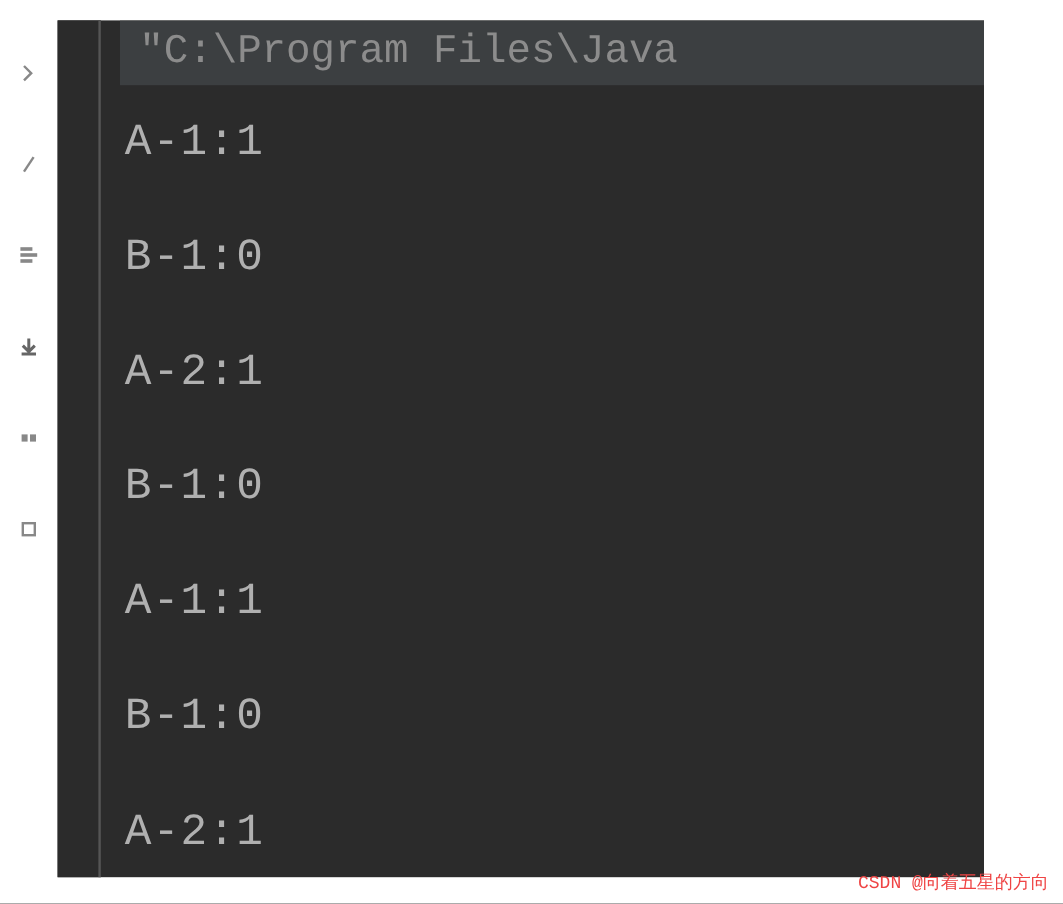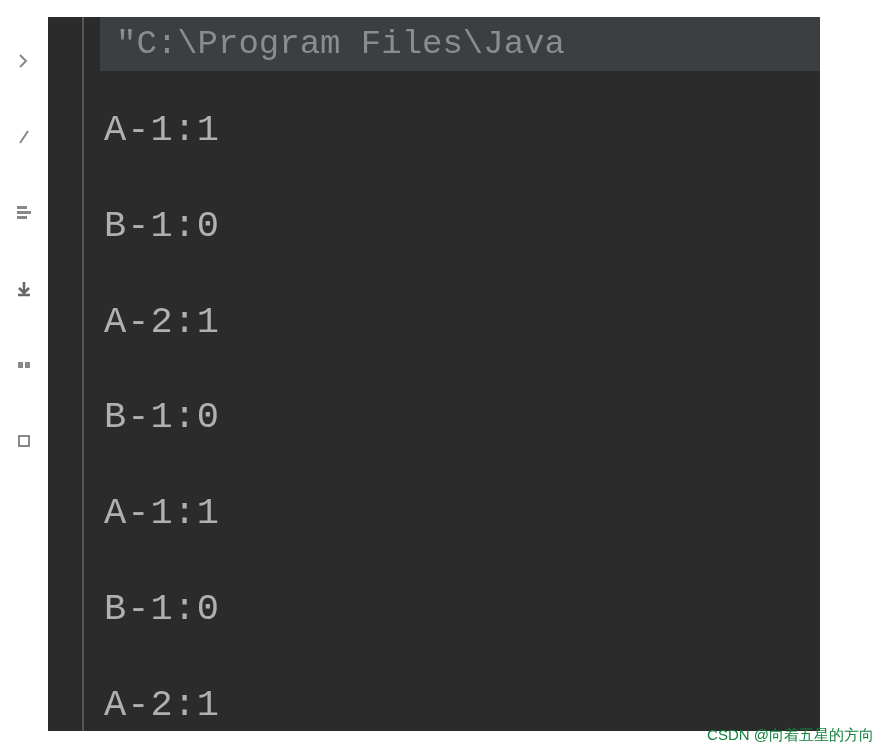--- a/index.html
+++ b/index.html
@@ -42,37 +42,37 @@
     .command-line {
       background: #3c3f41;
       color: #8c8c8c;
       padding: 8px 16px;
       font-size: 34px;
       white-space: nowrap;
       overflow: hidden;
       margin-left: 16px;
     }
     .output-lines {
-      padding: 12px 0 0 20px;
+      padding: 1px 0 0 20px;
     }
     .output-line {
       color: #b0b0b0;
       font-size: 37px;
       line-height: 1.4;
       padding: 22px 0;
       font-family: 'Consolas', 'Monaco', 'Courier New', monospace;
       letter-spacing: 1px;
     }
     .watermark {
       position: absolute;
       bottom: 8px;
       right: 12px;
-      color: #15803d;
+      color: #ef4444;
       font-size: 15px;
-      font-family: Liberation Sans, sans-serif;
+      font-family: Liberation Mono, monospace;
     }
     .left-sidebar {
       position: absolute;
       left: 0;
       top: 17px;
       width: 48px;
       height: 714px;
       background: #ffffff;
       display: flex;
       flex-direction: column;

